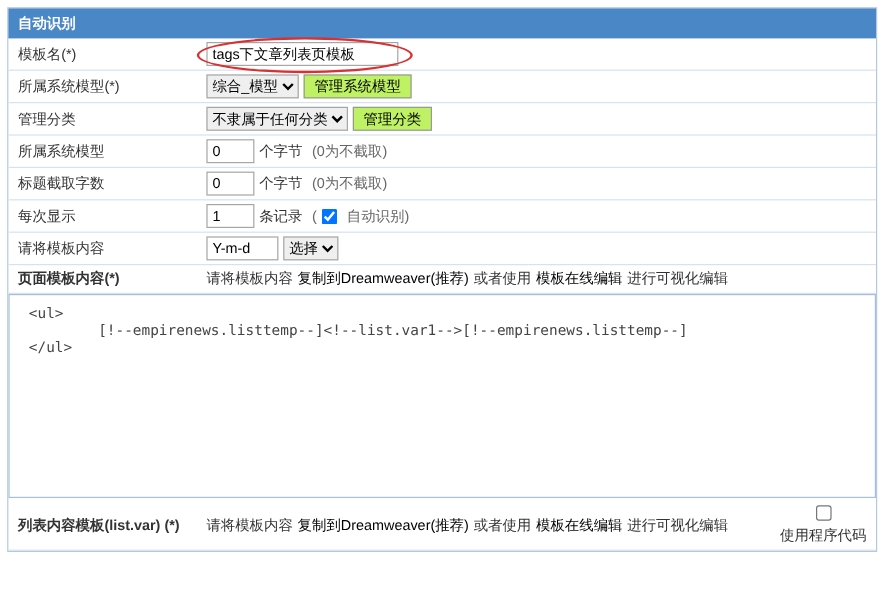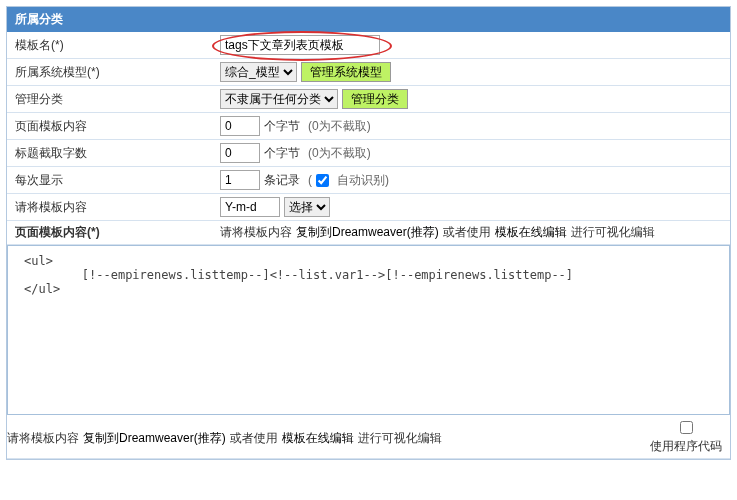--- a/index.html
+++ b/index.html
@@ -1,19 +1,19 @@
 <!DOCTYPE html>
 <html><head>
 <meta charset="utf-8">
 <style>
 * { box-sizing: border-box; margin: 0; padding: 0; }
 body { font-family: Arial, "Microsoft YaHei", sans-serif; font-size: 12px; color: #333; background: #fff; padding: 6px; }
 .panel { border: 1px solid #b4c9e0; }
 .panel-header { background: #4a87c7; color: #fff; font-weight: bold; padding: 4px 8px; font-size: 12px; }
-.form-row { display: flex; align-items: center; border-bottom: 1px solid #d6e2ef; padding: 3px 0; min-height: 24px; gap: 48px; }
+.form-row { display: flex; align-items: center; border-bottom: 1px solid #d6e2ef; padding: 3px 0; min-height: 24px; }
 .form-label { width: 165px; padding-left: 8px; color: #333; flex-shrink: 0; }
 .form-field { display: flex; align-items: center; gap: 4px; justify-content: center; }
 .input-text { border: 1px solid #a6a6a6; padding: 2px 4px; font-size: 12px; height: 20px; }
 .input-text.w160 { width: 160px; }
 .input-text.w40 { width: 40px; }
 .input-text.w60 { width: 60px; }
 .btn { border: 1px solid #999; background: #bef264; padding: 1px 8px; font-size: 12px; height: 20px; cursor: pointer; }
 .select { border: 1px solid #a6a6a6; height: 20px; font-size: 12px; }
 .hint { color: #666; margin-left: 4px; }
 .highlight-oval { position: relative; }
@@ -22,21 +22,21 @@
 .textarea-block { width: 100%; border: 1px solid #a6c0db; padding: 8px 16px; font-family: monospace; font-size: 12px; color: #444; resize: none; background: #fff; }
 .textarea-block.tall { height: 170px; }
 .row-right { margin-left: auto; padding-right: 8px; display: flex; align-items: center; gap: 4px; flex-direction: column; }
 .checkbox { width: 13px; height: 13px; }
 .codewrap { padding: 0; }
 </style>
 </head>
 <body>
 
 <div class="panel">
-  <div class="panel-header">所属分类</div>
+  <div class="panel-header">自动识别</div>
 
   <div class="form-row">
     <div class="form-label">模板名(*)</div>
     <div class="form-field">
       <span class="highlight-oval">
         <input class="input-text w160" value="tags下文章列表页模板" style="">
       </span>
     </div>
   </div>
 
@@ -50,21 +50,21 @@
 
   <div class="form-row">
     <div class="form-label">管理分类</div>
     <div class="form-field">
       <select class="select"><option>不隶属于任何分类</option></select>
       <button class="btn">管理分类</button>
     </div>
   </div>
 
   <div class="form-row">
-    <div class="form-label">页面模板内容</div>
+    <div class="form-label">所属系统模型</div>
     <div class="form-field">
       <input class="input-text w40" value="0" style="">
       <span>个字节</span>
         <span class="hint">(0为不截取)</span>
     </div>
   </div>
 
   <div class="form-row">
     <div class="form-label">标题截取字数</div>
     <div class="form-field">
@@ -104,20 +104,21 @@
     </div>
   </div>
 
   <div class="codewrap">
     <textarea class="textarea-block tall" style="">&lt;ul&gt;
         [!--empirenews.listtemp--]&lt;!--list.var1--&gt;[!--empirenews.listtemp--]
 &lt;/ul&gt;</textarea>
   </div>
 
   <div class="form-row">
+    <div class="form-label" style="font-weight:bold;">列表内容模板(list.var) (*)</div>
     <div class="form-field">
       <span>请将模板内容</span>
         <span class="link">复制到Dreamweaver(推荐)</span>
         <span>或者使用</span>
         <span class="link">模板在线编辑</span>
         <span>进行可视化编辑</span>
     </div>
     <div class="row-right">
       <input type="checkbox" class="checkbox" style="">
       <span>使用程序代码</span>

